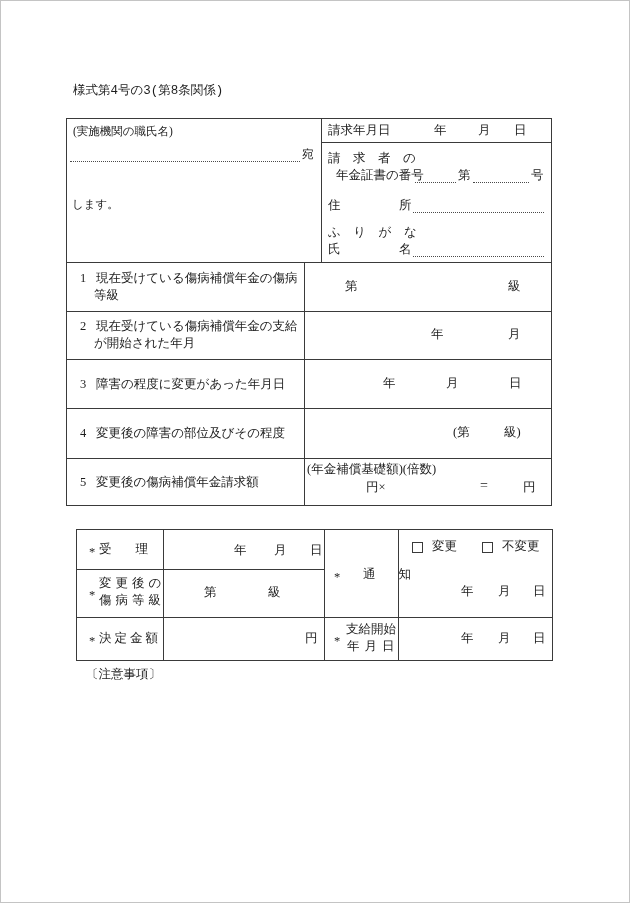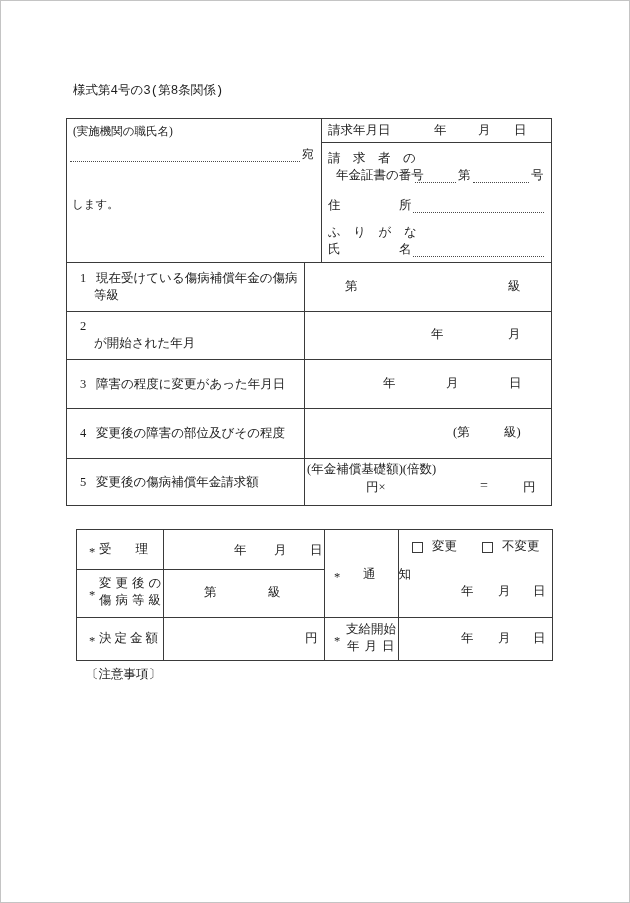--- a/index.html
+++ b/index.html
@@ -137,20 +137,21 @@
         <span class="t l1a">現在受けている傷病補償年金の傷病</span>
         <span class="t l2a">等級</span>
       </div>
       <span class="t v1-dai">第</span>
       <span class="t v1-kyu">級</span>
     </div>
 
     <div class="row r2 bb">
       <div class="row-label">
         <span class="t no2">2</span>
+        <span class="t l1a">現在受けている傷病補償年金の支給</span>
         <span class="t l2a">が開始された年月</span>
       </div>
       <span class="t v2-y">年</span>
       <span class="t v2-m">月</span>
     </div>
 
     <div class="row r3 bb">
       <div class="row-label">
         <span class="t no1">3</span>
         <span class="t l1b">障害の程度に変更があった年月日</span>

